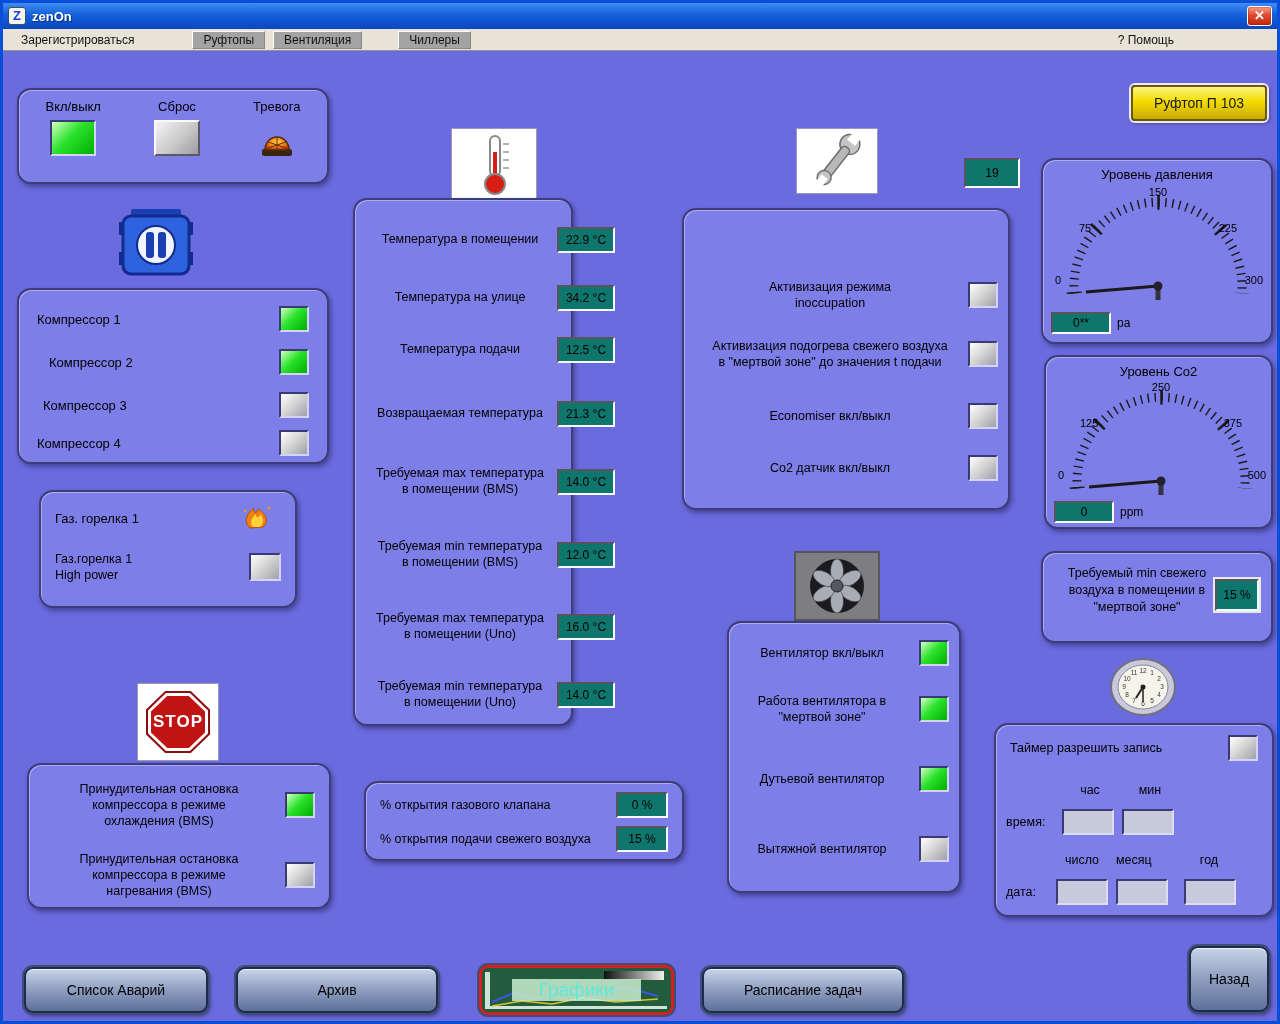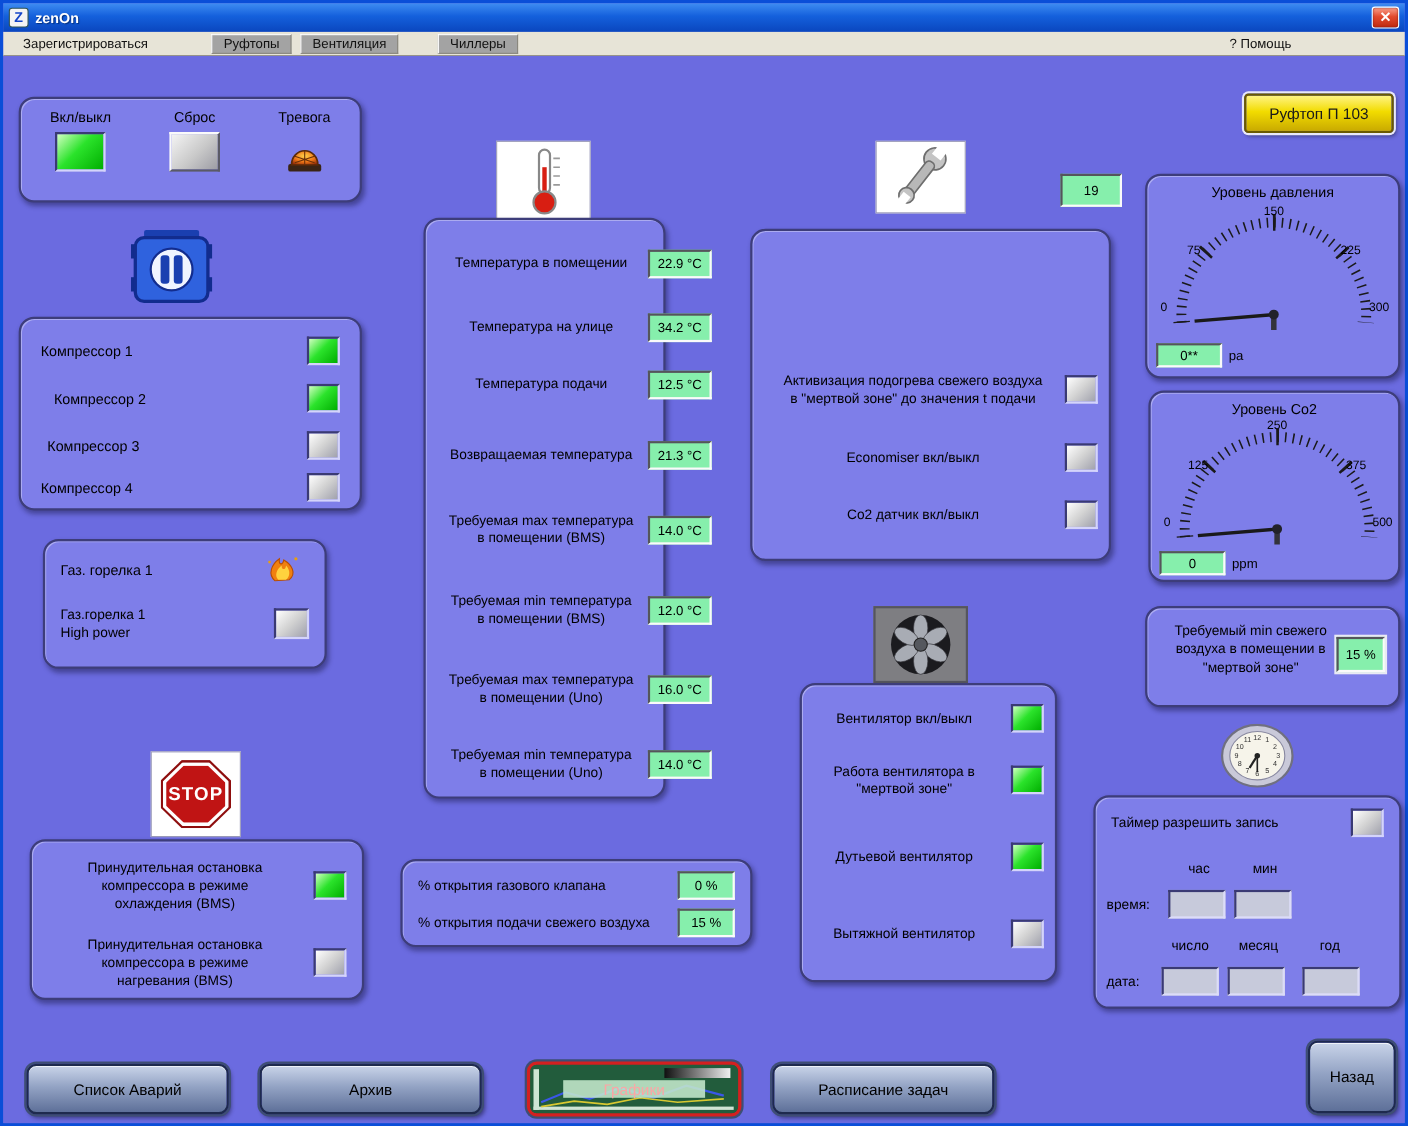--- a/index.html
+++ b/index.html
@@ -25,41 +25,41 @@
   .label { color:#000; font-size:13px; }
   .multiline { white-space:pre-line; }
 
   .ind { width:30px; height:26px; border:2px solid; border-color:#3A3A74 #D4D4FB #D4D4FB #3A3A74; }
   .ind.big { width:46px; height:36px; }
   .ind[data-state="on"]  { background:linear-gradient(135deg,#D2FFC2 0%,#2BE32B 45%,#00AE00 100%); }
   .ind[data-state="off"] { background:linear-gradient(135deg,#FFFFFF 0%,#D2D2D2 50%,#9FA0AC 100%); }
   .raised-btn { background:linear-gradient(135deg,#F4F4F4 0%,#C9C9C9 55%,#9C9CA4 100%); border:2px solid; border-color:#FAFAFA #5A5A66 #5A5A66 #FAFAFA; cursor:pointer; }
   .raised-btn.big { width:46px; height:36px; }
 
-  .vbox { background:#86efac; border:2px solid; border-color:#55555B #FAFAFA #FAFAFA #55555B; display:flex; align-items:center; justify-content:center; font-size:12px; color:#000; }
+  .vbox { background:#0f766e; border:2px solid; border-color:#55555B #FAFAFA #FAFAFA #55555B; display:flex; align-items:center; justify-content:center; font-size:12px; color:#000; }
 
   
   #status-panel { left:14px; top:37px; width:312px; height:96px; display:flex; justify-content:space-around; align-items:flex-start; padding-top:9px; }
   .sp-col { display:flex; flex-direction:column; align-items:center; gap:6px; }
 
   
   .unit-btn { position:absolute; left:1128px; top:34px; width:136px; height:36px; background:linear-gradient(180deg,#FFF483 0%,#F2DC00 45%,#C9AA00 100%); border:2px solid #6A5A00; border-radius:4px; box-shadow:0 0 0 2px #E9E9F8, 2px 2px 4px rgba(0,0,0,.45); display:flex; align-items:center; justify-content:center; font-size:14px; color:#1A1A1A; cursor:pointer; }
 
   
   .crow { position:absolute; left:18px; right:18px; display:flex; align-items:center; justify-content:space-between; }
   .brow { position:absolute; left:10px; right:10px; display:flex; align-items:center; justify-content:space-between; }
   .brow .label { text-align:center; font-size:12.5px; line-height:1.3; }
 
   #comp-panel  { left:14px;  top:237px; width:312px; height:176px; }
   #burner-panel{ left:36px;  top:439px; width:258px; height:118px; }
   #fstop-panel { left:24px;  top:712px; width:304px; height:146px; }
   #fstop-panel .label { text-align:center; font-size:12.5px; line-height:1.3; width:232px; }
 
   
-  #temp-panel { left:382px; top:147px; width:220px; height:528px; }
+  #temp-panel { left:350px; top:147px; width:220px; height:528px; }
   .trow { position:absolute; left:12px; width:248px; height:50px; display:flex; align-items:center; justify-content:space-between; }
   .tlabel { width:186px; text-align:center; font-size:12.5px; line-height:1.25; }
   .tval { width:58px; height:26px; }
 
   #valve-panel { left:361px; top:730px; width:320px; height:80px; }
   .vrow { position:absolute; left:14px; right:14px; height:30px; display:flex; align-items:center; justify-content:space-between; }
   .vval { width:52px; height:26px; }
 
   #bms-panel { left:679px; top:157px; width:328px; height:302px; }
   #bms-panel .label { width:272px; }
@@ -100,21 +100,21 @@
   .stop-inner { position:absolute; inset:5px; clip-path:polygon(30% 0,70% 0,100% 30%,100% 70%,70% 100%,30% 100%,0 70%,0 30%); background:#C01414; }
   .stop-text  { position:relative; color:#fff; font-weight:bold; font-size:17px; letter-spacing:1px; }
 
   
   .bbtn { position:absolute; border-radius:9px; border:2px solid #1E2A4E; background:linear-gradient(180deg,#C9D4E9 0%,#93A3C4 45%,#5E7099 100%); box-shadow:0 0 0 2px #3E4E74, inset 0 1px 0 rgba(255,255,255,.7), 2px 3px 4px rgba(0,0,10,.45); color:#000; font-size:14px; display:flex; align-items:center; justify-content:center; cursor:pointer; }
   #btn-alarms   { left:21px;  top:916px; width:184px; height:46px; }
   #btn-archive  { left:233px; top:916px; width:202px; height:46px; }
   #btn-schedule { left:699px; top:916px; width:202px; height:46px; }
   #btn-back     { left:1186px; top:895px; width:80px;  height:66px; }
   #btn-graphs   { left:476px; top:914px; width:195px; height:50px; border:3px solid #D42020; background:#225C3C; box-shadow:0 0 0 2px #3E4E74; overflow:hidden; }
-  .graphs-label { position:absolute; left:16%; right:16%; top:50%; transform:translateY(-50%); background:rgba(196,232,204,.88); font-size:14px; text-align:center; color:#fca5a5; }
+  .graphs-label { position:absolute; left:16%; right:16%; top:50%; transform:translateY(-50%); background:rgba(196,232,204,.88); font-size:19px; text-align:center; color:#5eead4; }
 </style>
 </head>
 <body>
 
 <div class="window">
 
   <div class="titlebar">
     <span class="app-icon">Z</span>
     <span class="title-text">zenOn</span>
     <span class="tspacer"></span>
@@ -308,20 +308,25 @@
           <rect x="30.5" y="12" width="9" height="36" rx="4" fill="#B8B8B8" stroke="#6E6E6E" stroke-width="1.5"></rect>
           <circle cx="35" cy="50" r="7" fill="#C4C4C4" stroke="#6E6E6E" stroke-width="1.5"></circle>
           <rect x="31" y="49" width="8" height="10" fill="#FFFFFF"></rect>
         </g>
       </svg>
     </div>
 
     <div class="vbox" id="mode-box">19</div>
 
     <div class="panel" id="bms-panel">
+      <div class="brow" style="top:62px;height:46px">
+        <span class="label multiline">Активизация режима
+inoccupation</span>
+        <div class="ind" data-state="off"></div>
+      </div>
       <div class="brow" style="top:118px;height:52px">
         <span class="label multiline">Активизация подогрева свежего воздуха
 в "мертвой зоне" до значения t подачи</span>
         <div class="ind" data-state="off"></div>
       </div>
       <div class="brow" style="top:186px;height:40px">
         <span class="label multiline">Economiser вкл/выкл</span>
         <div class="ind" data-state="off"></div>
       </div>
       <div class="brow" style="top:238px;height:40px">
@@ -442,21 +447,21 @@
 
     <div class="panel" id="timer-panel">
       <span class="tp-label" style="left:14px;top:16px">Таймер разрешить запись</span>
       <div class="ind" style="position:absolute;right:14px;top:10px" data-state="off"></div>
       <span class="tp-label" style="left:70px;top:58px;width:48px;text-align:center">час</span>
       <span class="tp-label" style="left:130px;top:58px;width:48px;text-align:center">мин</span>
       <span class="tp-label" style="left:10px;top:90px">время:</span>
       <div class="tinput" style="left:66px;top:84px"></div>
       <div class="tinput" style="left:126px;top:84px"></div>
       <span class="tp-label" style="left:58px;top:128px;width:56px;text-align:center">число</span>
-      <span class="tp-label" style="left:120px;top:128px;width:56px;text-align:center">месяц</span>
+      <span class="tp-label" style="left:120px;top:128px;width:56px;text-align:left">месяц</span>
       <span class="tp-label" style="left:190px;top:128px;width:46px;text-align:center">год</span>
       <span class="tp-label" style="left:10px;top:160px">дата:</span>
       <div class="tinput" style="left:60px;top:154px"></div>
       <div class="tinput" style="left:120px;top:154px"></div>
       <div class="tinput" style="left:188px;top:154px"></div>
     </div>
 
     <div class="bbtn" id="btn-alarms">
       <span>Список Аварий</span>
     </div>

